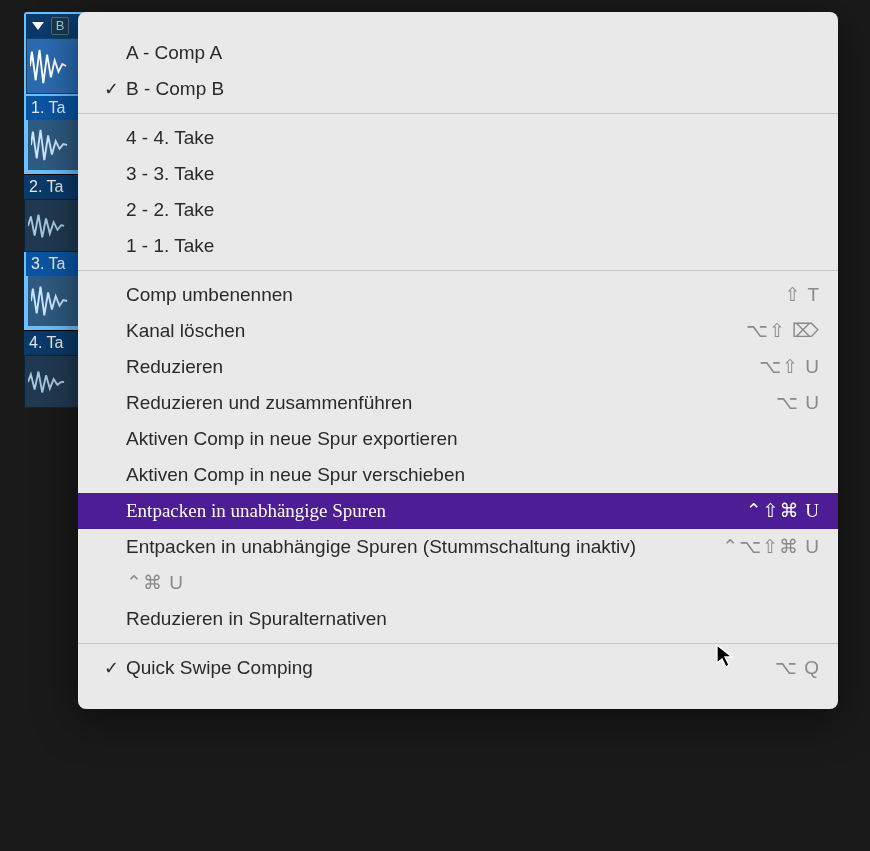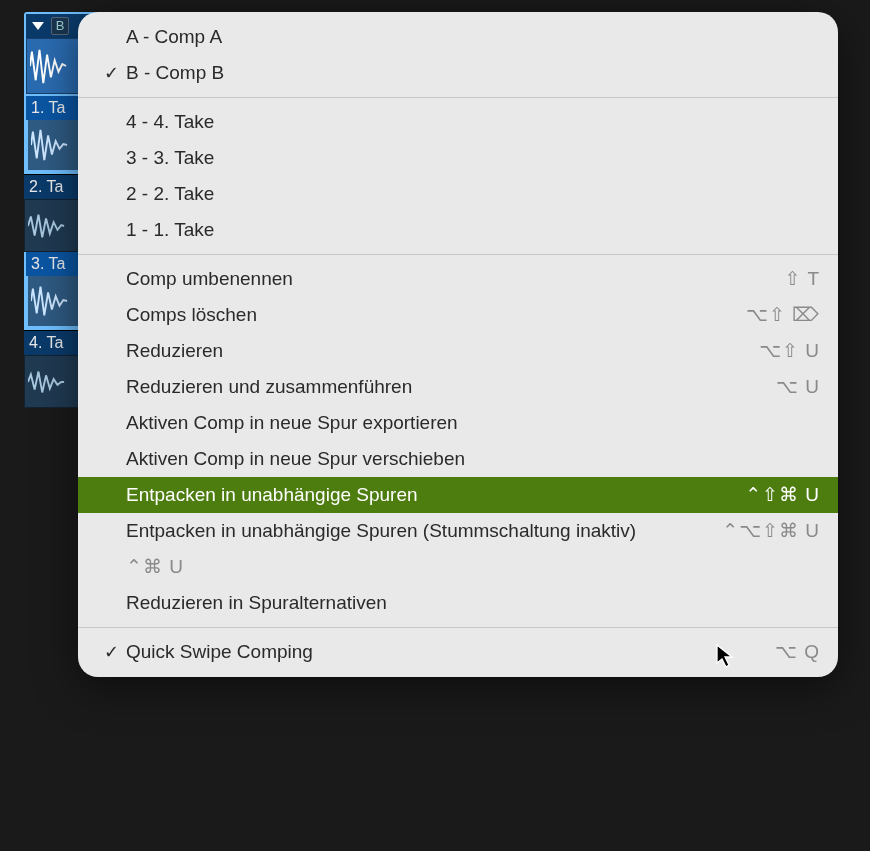--- a/index.html
+++ b/index.html
@@ -76,35 +76,36 @@
     border-radius:2px;
   }
 
   
   .menu {
     position: absolute;
     top: 12px;
     left: 78px;
     width: 760px;
     background: #e9e9ea;
-    border-radius: 20px;
+    border-radius: 8px;
     box-shadow: 0 10px 40px rgba(0,0,0,.5);
-    padding: 7px 0;
+    padding: 23px 0;
     color: #2a2a2a;
   }
   .menu .item {
     display: flex;
     align-items: center;
     height: 36px;
     padding: 0 18px 0 26px;
     line-height: 36px;
   }
   .menu .item.hover {
-    background: #4d7c0f;
+    background: #4c1d95;
     color: #fff;
+    font-family: Liberation Serif, serif;
   }
   .menu .chk {
     width: 22px;
     display: inline-block;
     text-align: left;
     font-size: 18px;
   }
   .menu .label { flex: 1; }
   .menu .shortcut {
     color: #8a8a8c;
@@ -202,21 +203,21 @@
       <span class="label">1 - 1. Take</span>
     </div>
     <div class="sep"></div>
     <div class="item">
       <span class="chk"></span>
       <span class="label">Comp umbenennen</span>
       <span class="shortcut">⇧ T</span>
     </div>
     <div class="item">
       <span class="chk"></span>
-      <span class="label">Comps löschen</span>
+      <span class="label">Kanal löschen</span>
       <span class="shortcut">⌥⇧ ⌦</span>
     </div>
     <div class="item">
       <span class="chk"></span>
       <span class="label">Reduzieren</span>
       <span class="shortcut">⌥⇧ U</span>
     </div>
     <div class="item">
       <span class="chk"></span>
       <span class="label">Reduzieren und zusammenführen</span>

